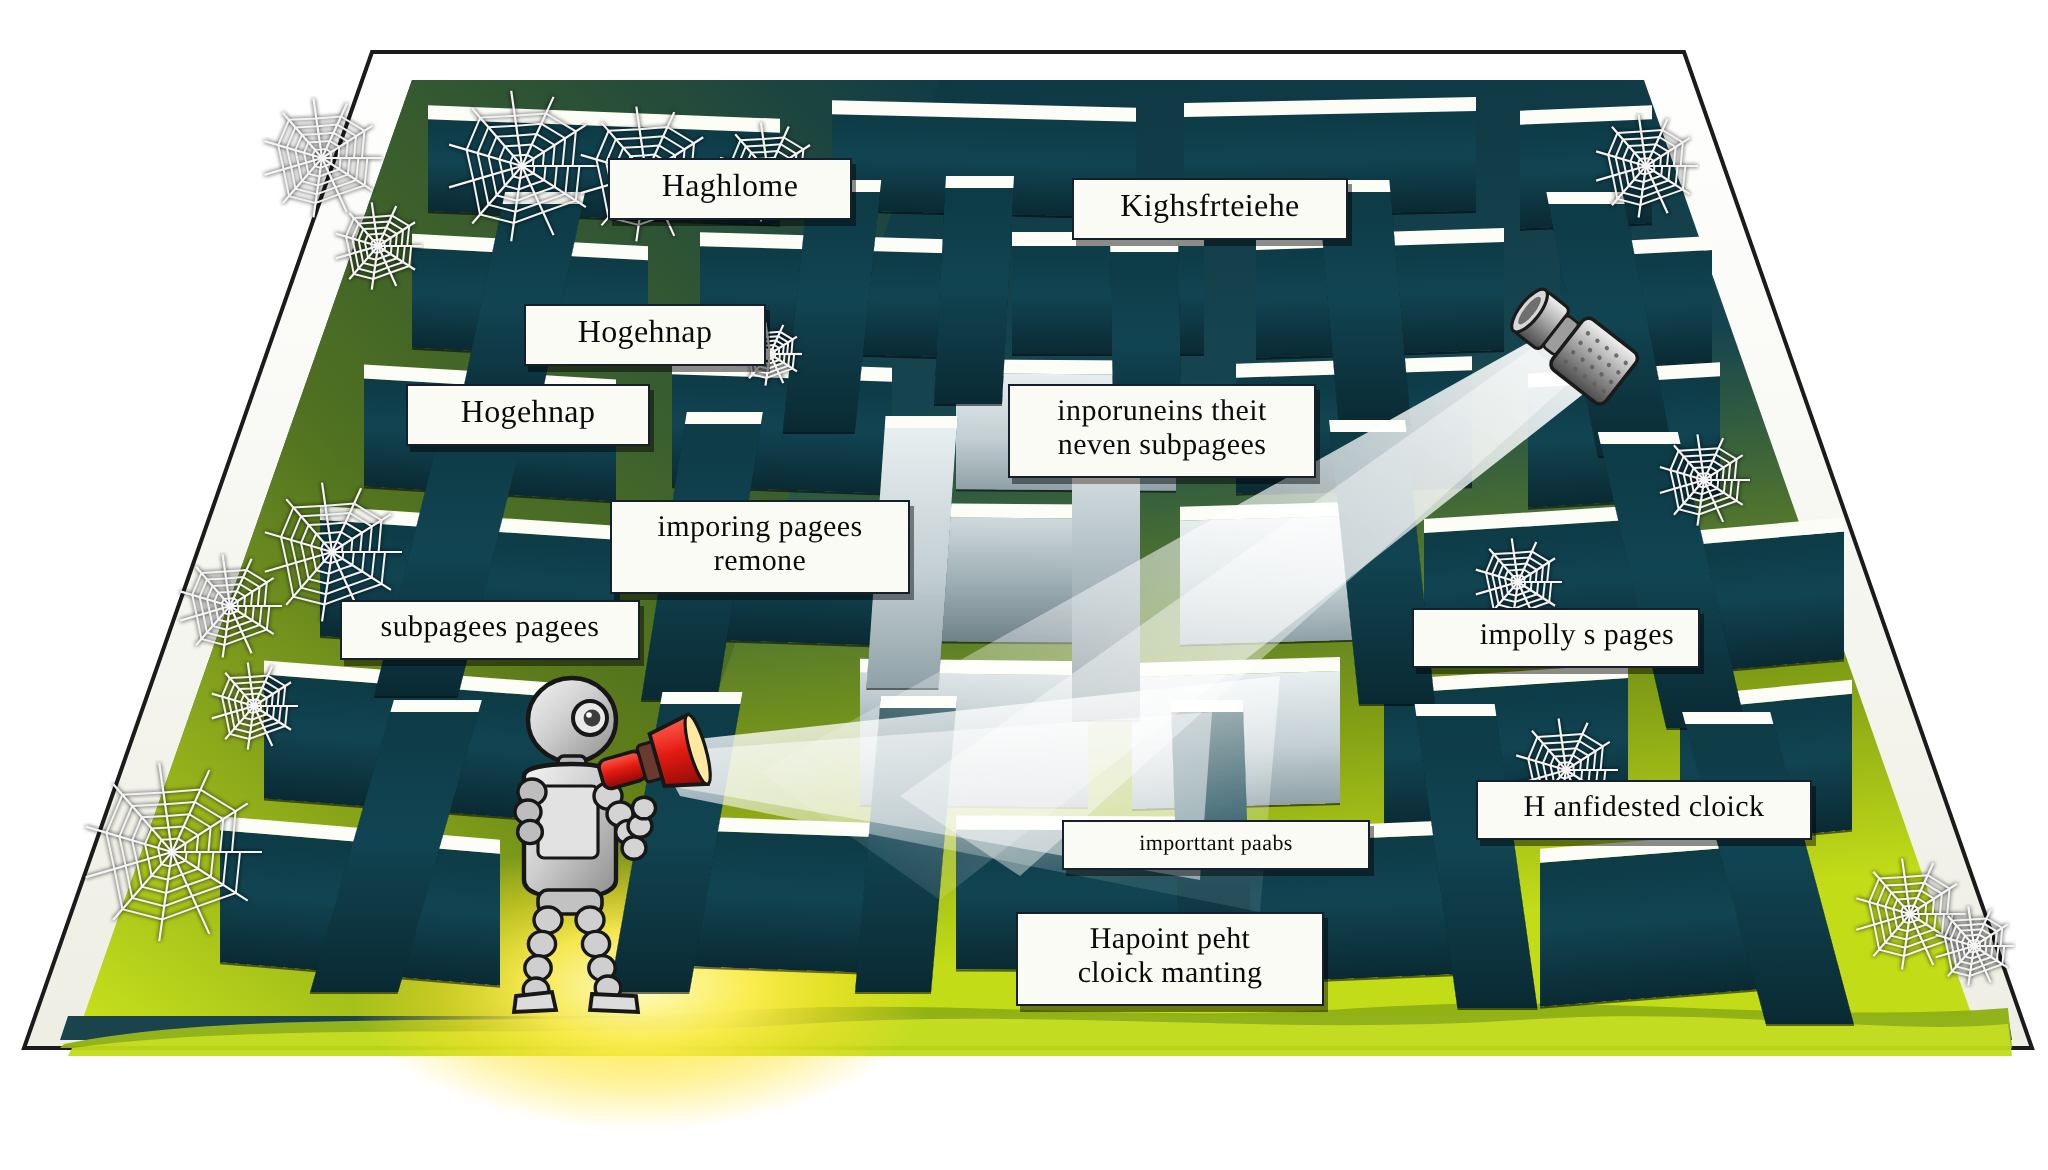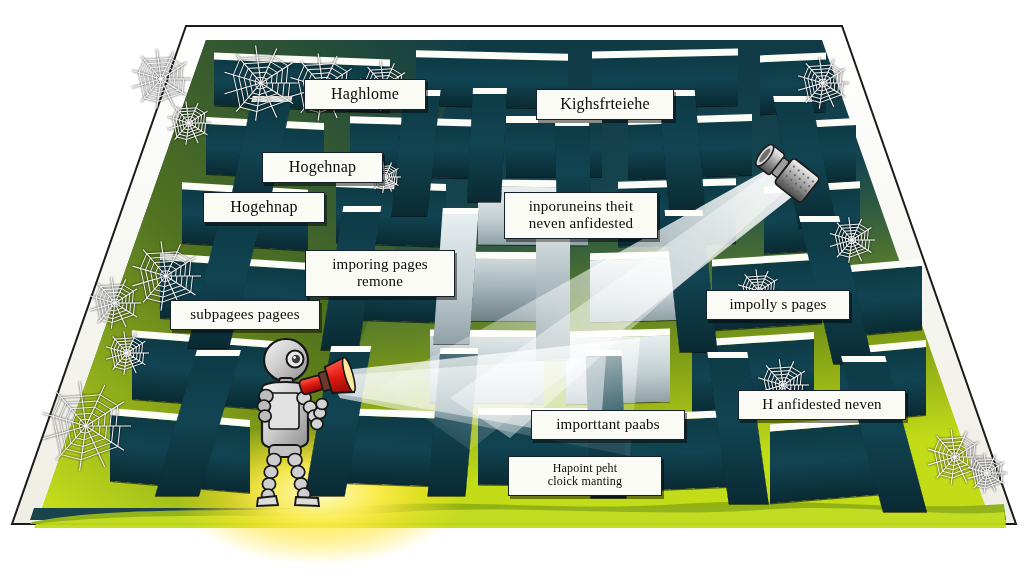--- a/index.html
+++ b/index.html
@@ -603,24 +603,24 @@
           </g>
         </svg></div>
     </div>
 
   <div id="labels">
       <div class="label" style="left: 304px; top: 79px; min-width: 96px; font-size: 16px;">Haghlome</div>
       <div class="label" style="left: 536px; top: 89px; min-width: 112px; font-size: 16px;">Kighsfrteiehe</div>
       <div class="label" style="left: 262px; top: 152px; min-width: 95px; font-size: 16px;">Hogehnap</div>
       <div class="label" style="left: 203px; top: 192px; min-width: 96px; font-size: 16px;">Hogehnap</div>
       <div class="label" style="left: 504px; top: 192px; min-width: 128px; font-size: 15px;">inporuneins theit
-neven anfidested</div>
-      <div class="label" style="left: 305px; top: 250px; min-width: 124px; font-size: 15px;">imporing pages
+neven subpagees</div>
+      <div class="label" style="left: 305px; top: 250px; min-width: 124px; font-size: 15px;">imporing pagees
 remone</div>
       <div class="label" style="left: 170px; top: 300px; min-width: 124px; font-size: 15px;">subpagees pagees</div>
-      <div class="label" style="left: 706px; top: 290px; min-width: 118px; font-size: 15px;">impolly s pages</div>
-      <div class="label" style="left: 738px; top: 390px; min-width: 142px; font-size: 15px;">H anfidested neven</div>
-      <div class="label" style="left: 531px; top: 410px; min-width: 128px; font-size: 15px;">importtant paabs</div>
-      <div class="label" style="left: 508px; top: 456px; min-width: 128px; font-size: 12px;">Hapoint peht
+      <div class="label" style="left: 706px; top: 304px; min-width: 118px; font-size: 15px; text-align: right;">impolly s pages</div>
+      <div class="label" style="left: 738px; top: 390px; min-width: 142px; font-size: 15px;">H anfidested cloick</div>
+      <div class="label" style="left: 531px; top: 410px; min-width: 128px; font-size: 11px;">importtant paabs</div>
+      <div class="label" style="left: 508px; top: 456px; min-width: 128px; font-size: 15px;">Hapoint peht
 cloick manting</div>
     </div>
 
 </div>
 
 </body></html>

